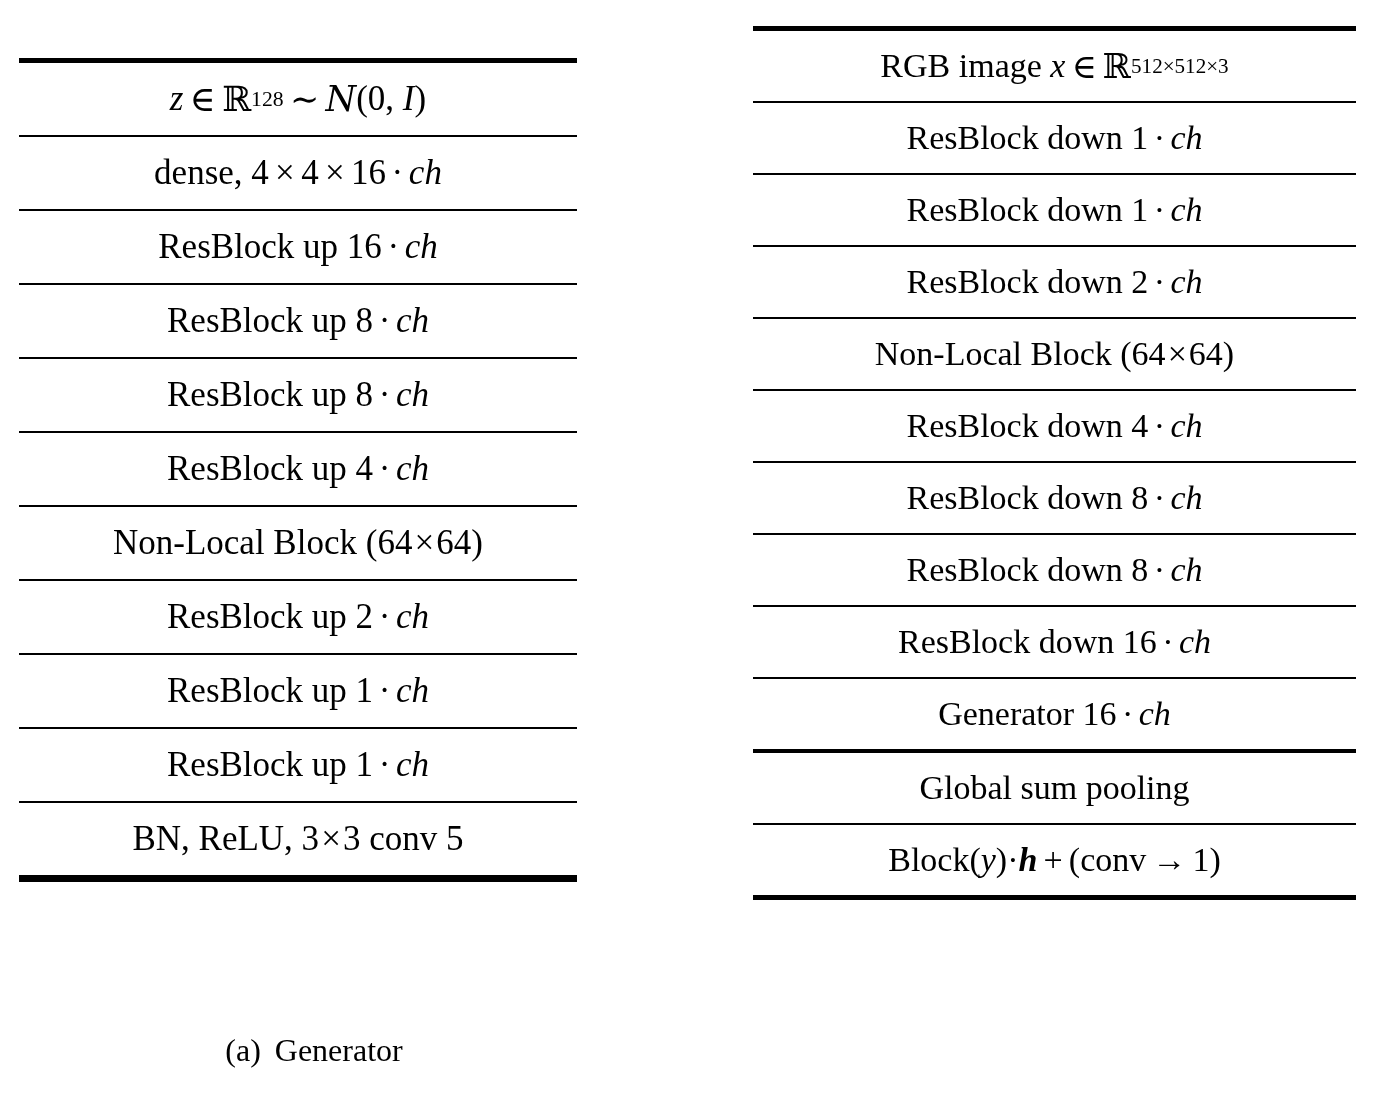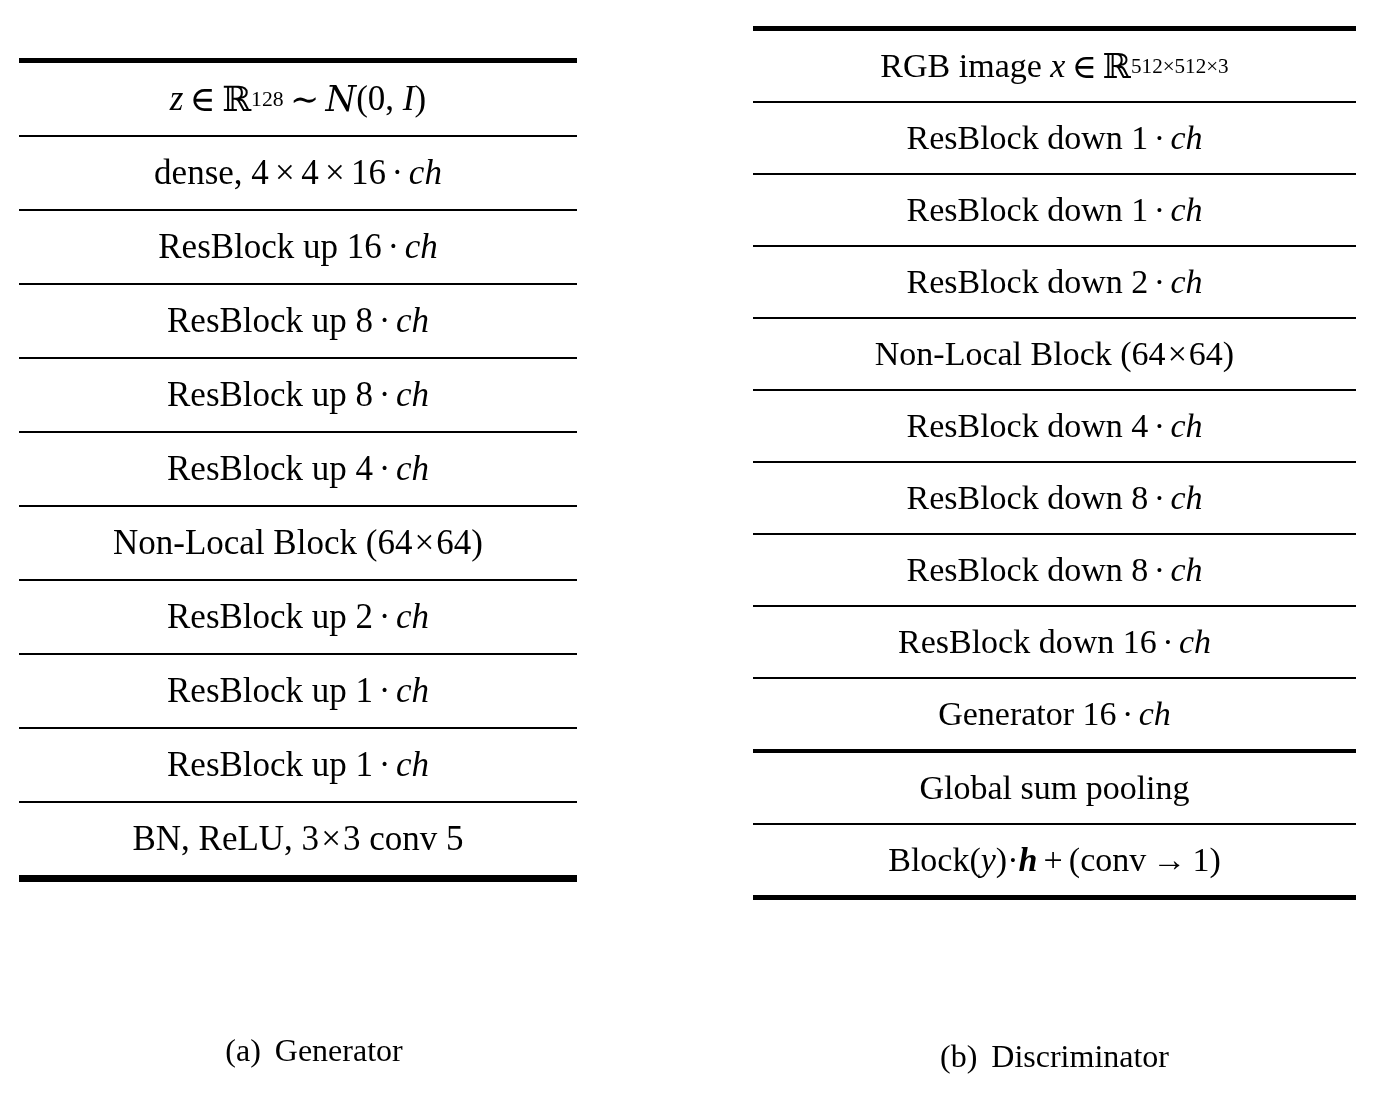--- a/index.html
+++ b/index.html
@@ -275,17 +275,14 @@
         <span class="mi-bold">h</span>
         <span class="op-sp">+</span>
         <span>(conv</span>
         <span class="op-sp">→</span>
         <span class="mn">1)</span>
     </div>
 
     <div class="rule-bottom-double"></div>
   </div>
 
-  <div class="caption discriminator-caption">
-    <span class="cap-label">(b)</span><span>Discriminator</span>
-  </div>
 
 </div>
 
 </body></html>

